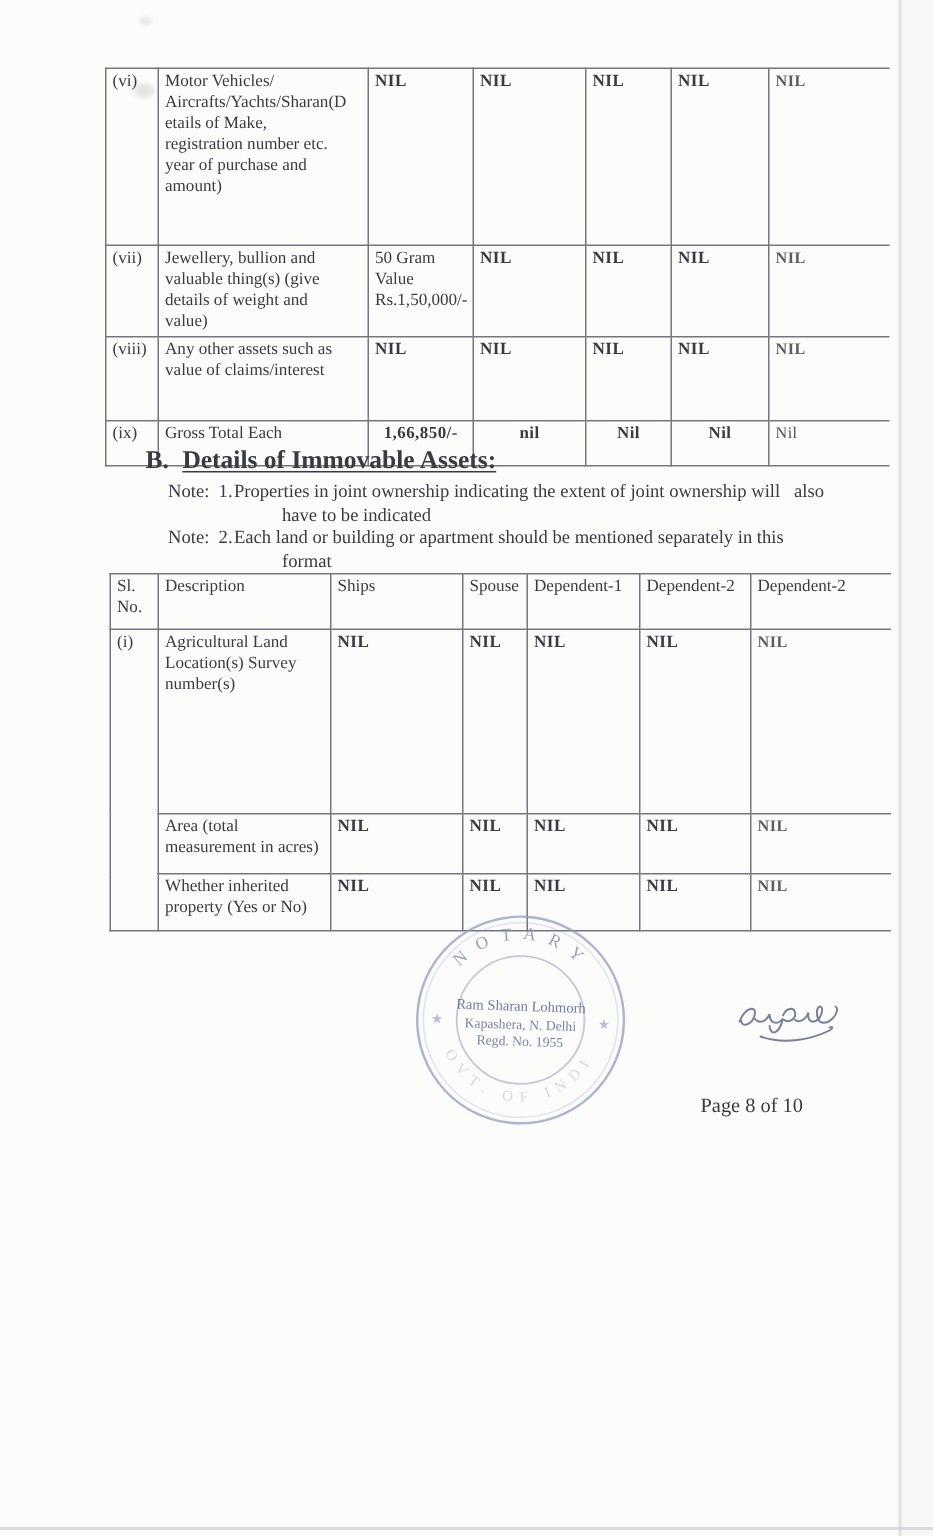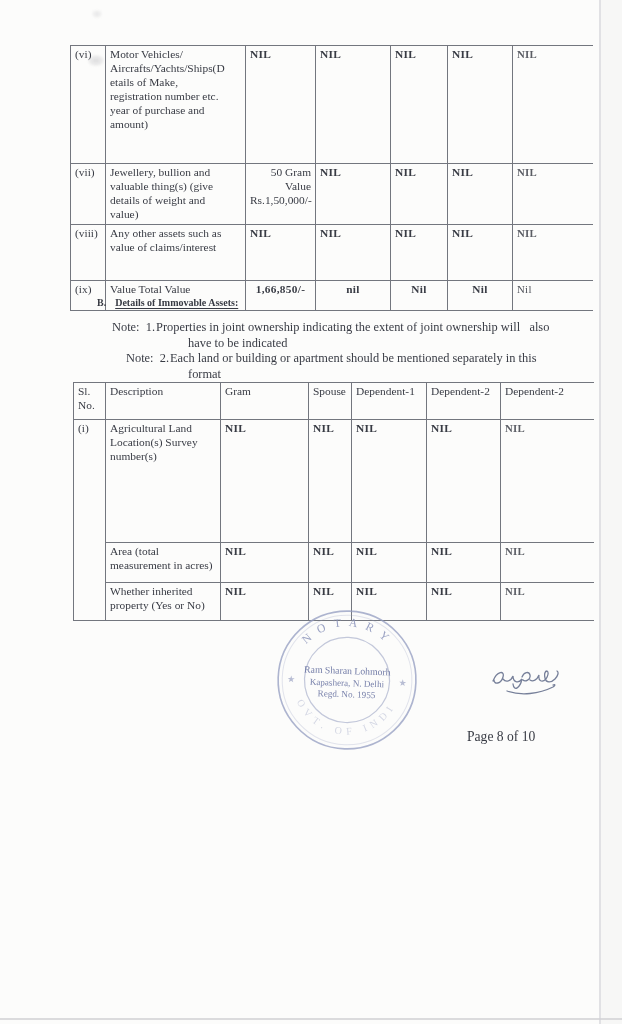--- a/index.html
+++ b/index.html
@@ -22,25 +22,25 @@
   table.grid{position:absolute;border-collapse:collapse;table-layout:fixed;}
   table.grid td{border:1px solid #73767e;vertical-align:top;padding:2px 4px;
     font-size:11.4px;line-height:1.22;overflow:hidden;}
   table.grid td.no-right{border-right:none;}
   td.sl{padding-left:7px;}
   td.desc{white-space:pre-line;}
   .val{font-weight:700;font-size:12.6px;letter-spacing:.3px;}
   .val.light{font-weight:600;font-size:10.8px;opacity:.82;}
   .val.small{font-weight:700;font-size:11.3px;text-align:center;}
   .val.plain{font-weight:400;font-size:10.8px;opacity:.9;}
-  td.selfdetail{white-space:pre-line;font-size:10.6px;line-height:1.25;text-align:right;}
+  td.selfdetail{white-space:pre-line;font-size:10.6px;line-height:1.25;}
   td.hdr{font-size:11.4px;white-space:pre-line;}
   td.gross{font-size:11.6px;}
 
-  .section-b{position:absolute;left:97px;top:297px;font-size:10px;font-weight:700;}
+  .section-b{position:absolute;left:97px;top:297px;font-size:17px;font-weight:700;}
   .section-b .title{text-decoration:underline;text-underline-offset:2px;margin-left:9px;}
   .note{position:absolute;left:112px;font-size:12.4px;}
   .note .prefix{display:inline-block;width:44px;white-space:pre-wrap;}
   .note .txt{white-space:pre-wrap;}
   .note-cont{position:absolute;left:160px;font-size:12.4px;margin-left:28px;}
 
   .stamp{position:absolute;left:270px;top:605px;width:154px;height:152px;transform:rotate(2deg);}
   .stamp .ring{fill:none;stroke:#939cc0;stroke-width:1.6;opacity:.75;}
   .stamp .ring.faint{opacity:.25;stroke-width:1;}
   .stamp .ring.inner{opacity:.55;stroke-width:1.2;}
@@ -70,21 +70,21 @@
         <col style="width:70px">
       <col style="width:75px">
         <col style="width:57px">
         <col style="width:65px">
         <col style="width:80px">
     </colgroup>
     <tbody>
         <tr>
       <td class="sl" style="height:113px">(vi)</td>
       <td class="desc">Motor Vehicles/
-Aircrafts/Yachts/Ships(D
+Aircrafts/Yachts/Sharan(D
 etails of Make,
 registration number etc.
 year of purchase and
 amount)</td>
       <td class="val">NIL</td>
       <td class="val">NIL</td>
       <td class="val">NIL</td>
       <td class="val">NIL</td>
       <td class="val light no-right">NIL</td>
     </tr>
@@ -106,59 +106,59 @@
       <td class="desc">Any other assets such as
 value of claims/interest</td>
       <td class="val">NIL</td>
       <td class="val">NIL</td>
       <td class="val">NIL</td>
       <td class="val">NIL</td>
       <td class="val light no-right">NIL</td>
     </tr>
     <tr>
       <td class="sl" style="height:25px">(ix)</td>
-      <td class="gross">Value Total Value</td>
+      <td class="gross">Gross Total Each</td>
       <td class="val small">1,66,850/-</td>
       <td class="val small">nil</td>
       <td class="val small">Nil</td>
       <td class="val small">Nil</td>
       <td class="val plain no-right">Nil</td>
     </tr>
   </tbody>
     </table>
 
   <div class="section-b">
     <span>B.</span><span class="title">Details of Immovable Assets:</span>
   </div>
 
   <div class="note" style="top:320px;">
     <span class="prefix">Note:  1.</span><span class="txt">Properties in joint ownership indicating the extent of joint ownership will   also</span>
   </div>
   <div class="note-cont" style="top:336px;">have to be indicated</div>
-  <div class="note" style="top:351px;margin-left:14px;">
+  <div class="note" style="top:351px;">
     <span class="prefix">Note:  2.</span><span class="txt">Each land or building or apartment should be mentioned separately in this</span>
   </div>
   <div class="note-cont" style="top:367px;">format</div>
 
   <table class="grid" style="left:73px;top:382px;width:520px;">
     <colgroup>
       <col style="width:32px">
         <col style="width:115px">
         <col style="width:88px">
       <col style="width:43px">
         <col style="width:75px">
         <col style="width:74px">
         <col style="width:93px">
     </colgroup>
     <tbody>
         <tr>
       <td class="hdr" style="height:32px">Sl.
 No.</td>
       <td class="hdr">Description</td>
-      <td class="hdr">Gram</td>
+      <td class="hdr">Ships</td>
       <td class="hdr">Spouse</td>
       <td class="hdr">Dependent-1</td>
       <td class="hdr">Dependent-2</td>
       <td class="hdr no-right" style="white-space:nowrap">Dependent-2</td>
     </tr>
     <tr>
       <td class="sl" rowspan="3">(i)</td>
       <td class="desc" style="height:118px">Agricultural Land
 Location(s) Survey
 number(s)</td>

